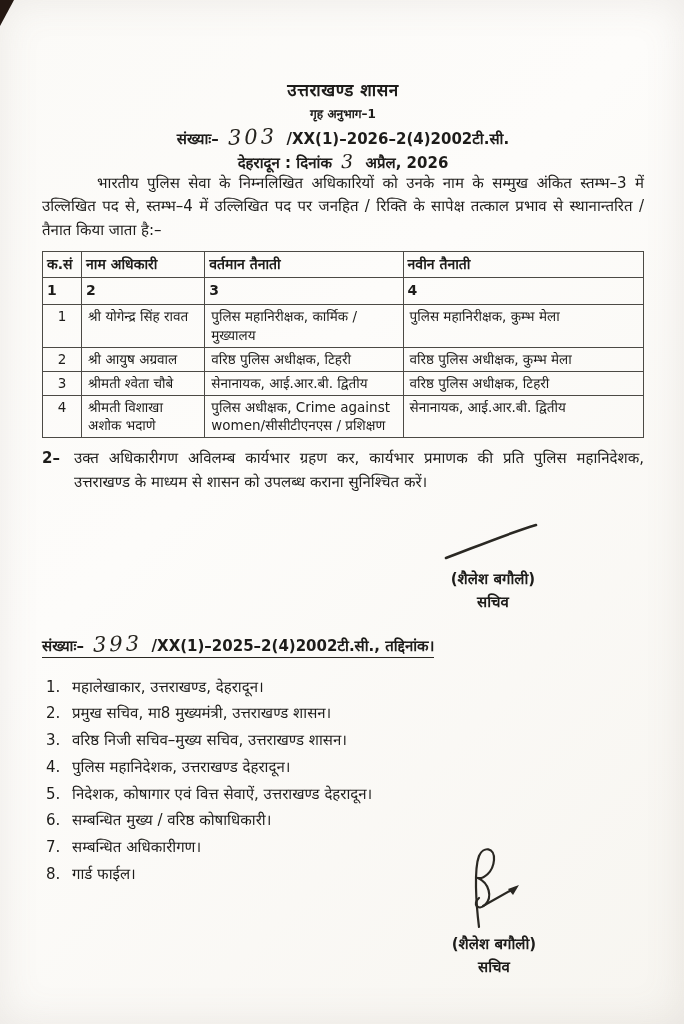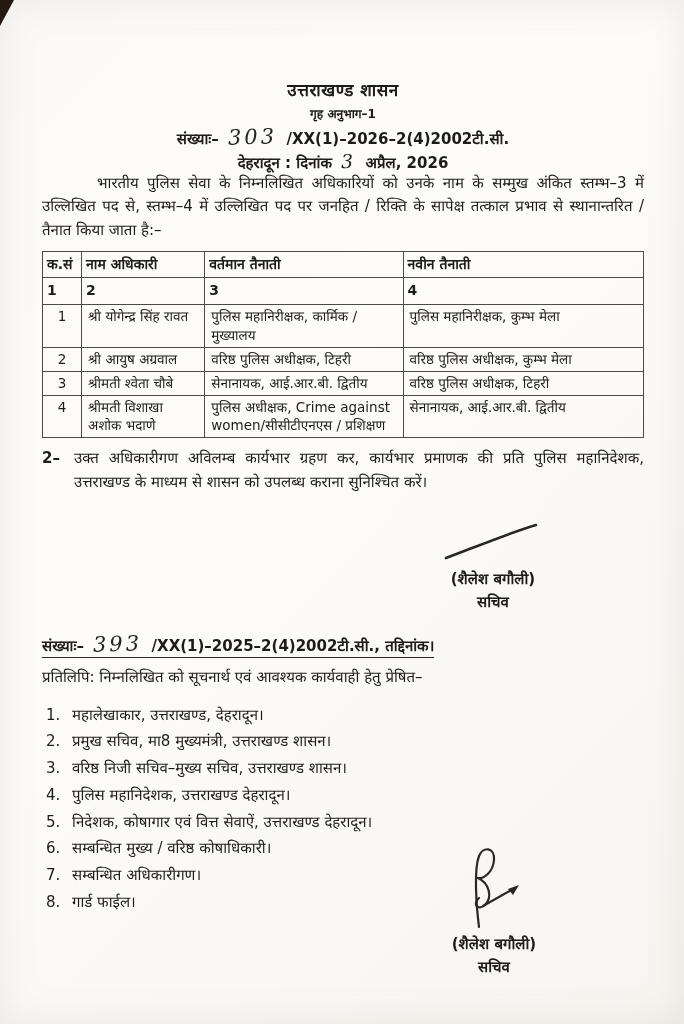--- a/index.html
+++ b/index.html
@@ -171,21 +171,20 @@
     <div class="desig">सचिव</div>
   </div>
 
   
   <div class="endorse-number">
     <span>संख्याः–</span>
     <span class="handwritten">393</span>
     <span>/XX(1)–2025–2(4)2002टी.सी., तद्दिनांक।</span>
   </div>
 
-  <div class="copy-line">प्रतिलिपि: निम्नलिखित को सूचनार्थ एवं आवश्यक कार्यवाही हेतु प्रेषित–</div>
 
   <ol class="recipients">
     <li>महालेखाकार, उत्तराखण्ड, देहरादून।</li>
     <li>प्रमुख सचिव, मा8 मुख्यमंत्री, उत्तराखण्ड शासन।</li>
     <li>वरिष्ठ निजी सचिव–मुख्य सचिव, उत्तराखण्ड शासन।</li>
     <li>पुलिस महानिदेशक, उत्तराखण्ड देहरादून।</li>
     <li>निदेशक, कोषागार एवं वित्त सेवाऐं, उत्तराखण्ड देहरादून।</li>
     <li>सम्बन्धित मुख्य / वरिष्ठ कोषाधिकारी।</li>
     <li>सम्बन्धित अधिकारीगण।</li>
     <li>गार्ड फाईल।</li>

